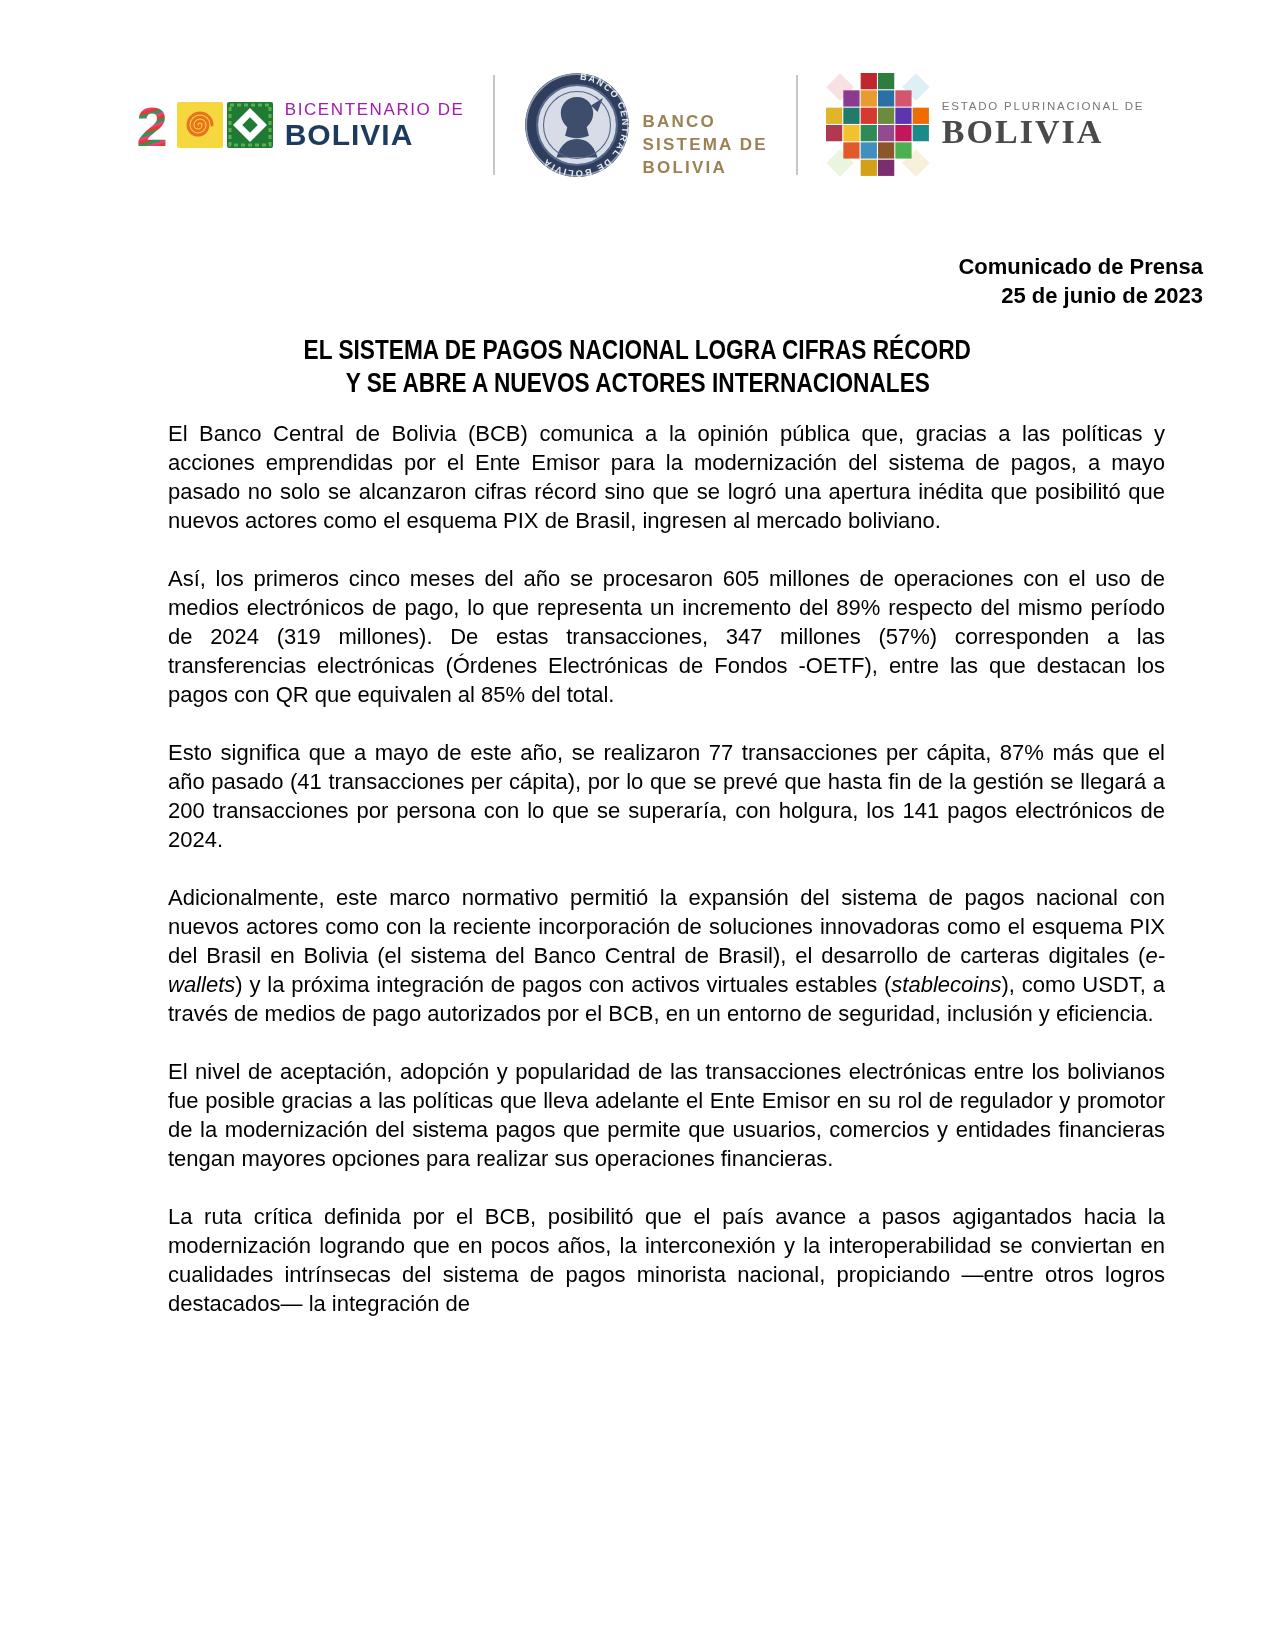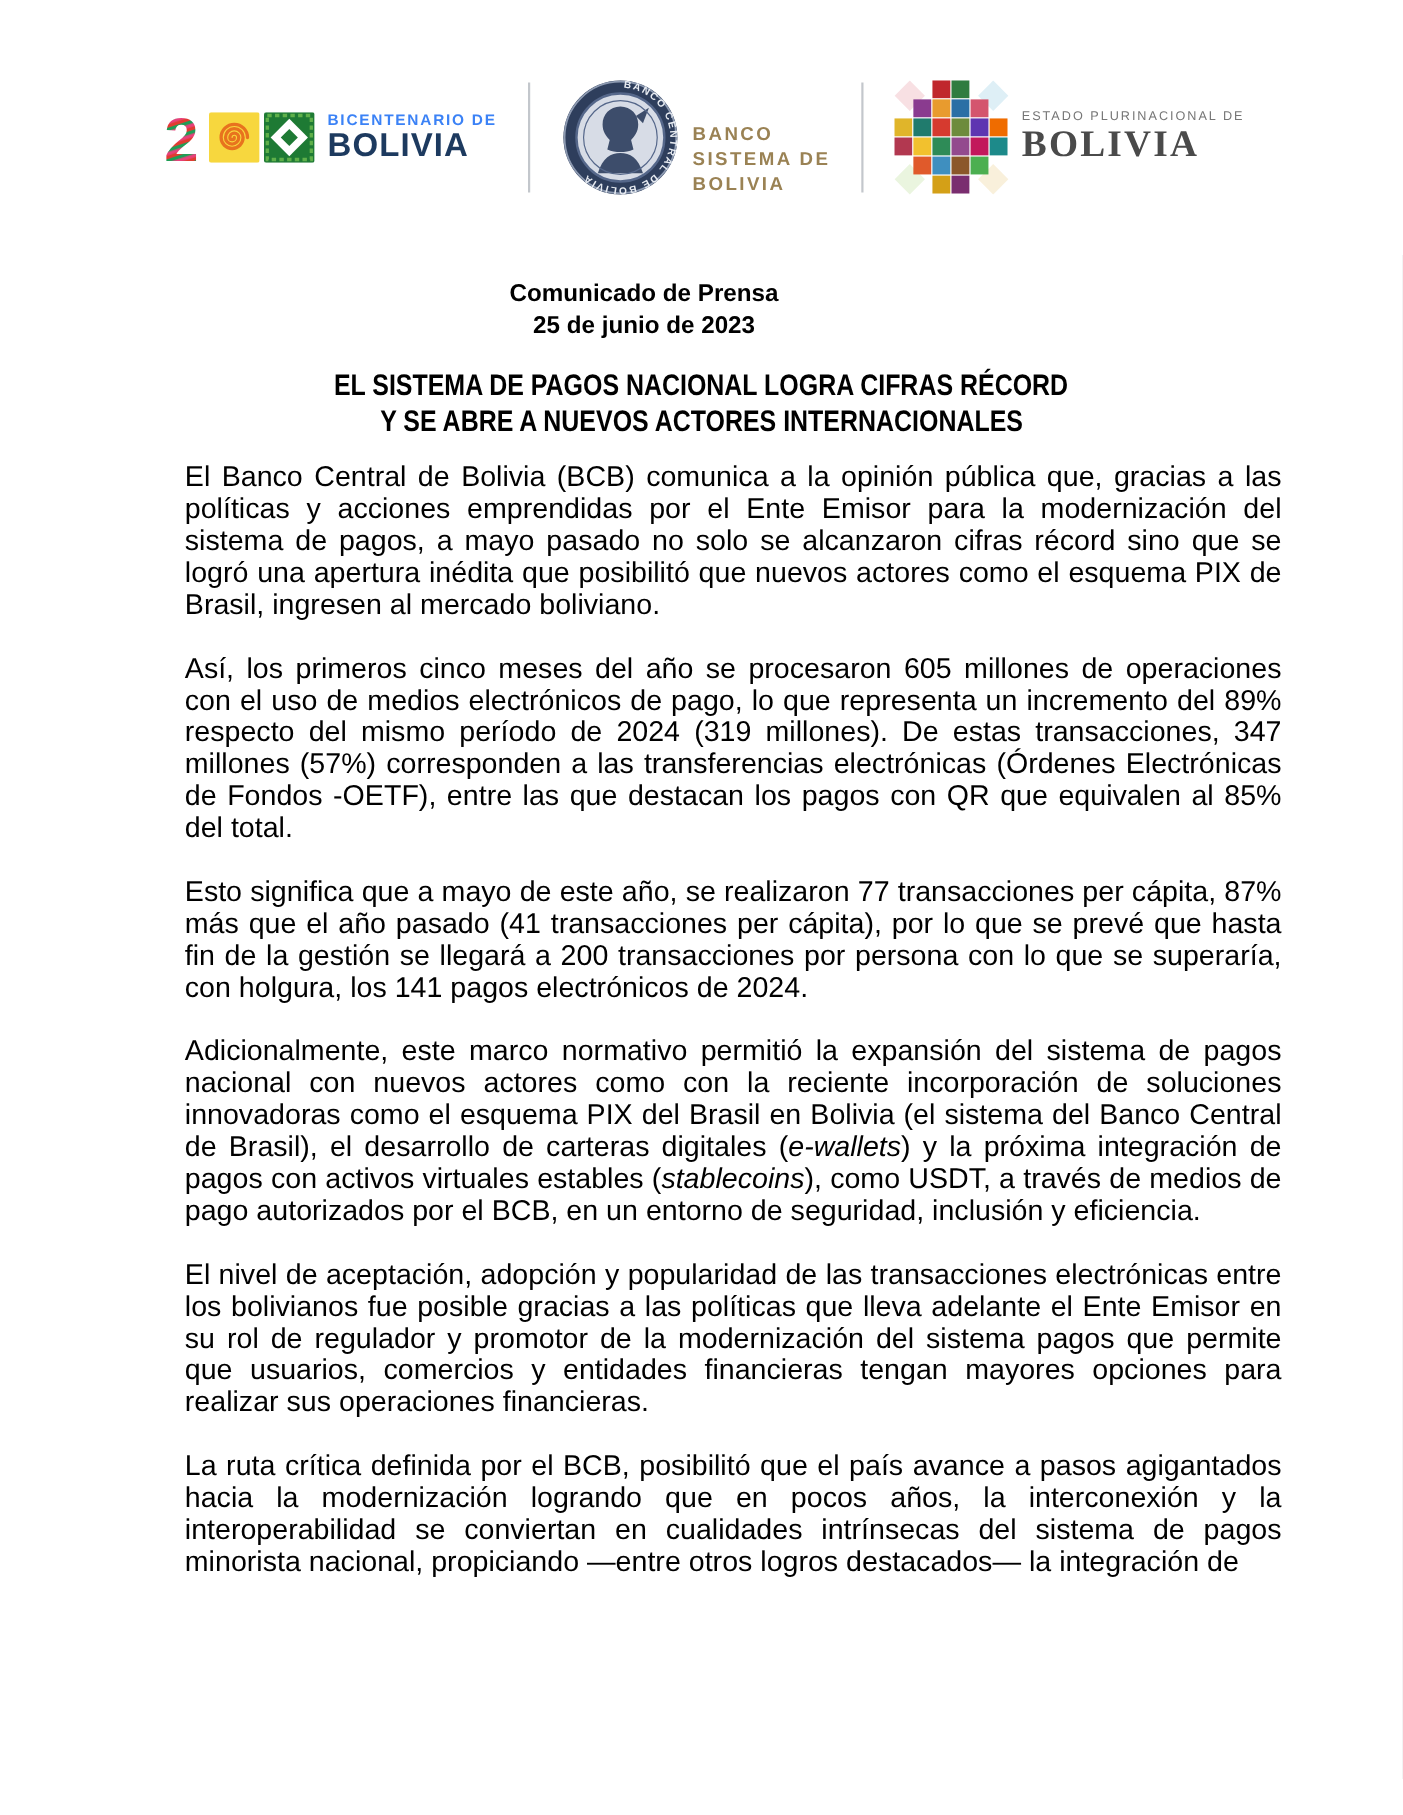--- a/index.html
+++ b/index.html
@@ -19,50 +19,50 @@
     display:flex;
     align-items:center;
     justify-content:center;
     gap:28px;
   }
   .logo-divider{width:2px;height:100px;background:#c3c7cc;}
   .logo-block{display:flex;align-items:center;gap:12px;}
   
   .bi-marks{display:flex;align-items:center;gap:4px;}
   .bi-text{line-height:1;}
-  .bi-line1{font-size:14px;letter-spacing:1.6px;color:#3b82f6;font-weight:700;}
+  .bi-line1{font-size:17px;letter-spacing:1.6px;color:#a21caf;font-weight:400;}
   .bi-line2{font-size:30px;font-weight:bold;letter-spacing:1px;color:#1d3a5f;margin-top:2px;}
   
   .bcb-name{line-height:23px;font-size:17px;font-weight:600;letter-spacing:2.2px;color:#9a8254;margin-top:38px;}
   
   .est-text{line-height:1;}
   .est-line1{font-size:11.5px;letter-spacing:1.8px;color:#767676;font-weight:400;}
   .est-line2{font-family:"Liberation Serif", serif;font-size:34px;font-weight:bold;letter-spacing:2px;color:#4a4a4a;margin-top:3px;}
   
   .meta{
     margin-top:64px;
-    padding-right:104px;
-    text-align:center;
+    padding-right:72px;
+    text-align:right;
     font-weight:bold;
     font-size:22px;
     line-height:29px;
   }
   
   .headline{
     margin-top:24px;
     text-align:center;
     font-weight:bold;
     font-size:27px;
     line-height:33px;
   }
   .headline .cond{display:inline-block;transform:scaleX(0.84);transform-origin:center;white-space:nowrap;}
   
   .body-text{
     margin:19px 110px 0 168px;
-    font-size:26px;
+    font-size:22px;
     line-height:29px;
     text-align:justify;
   }
   .body-text p{margin:0 0 29px 0;}
   .body-text p:first-child{margin-top:0;}
 </style>
 </head>
 <body>
 
 <div class="page">

